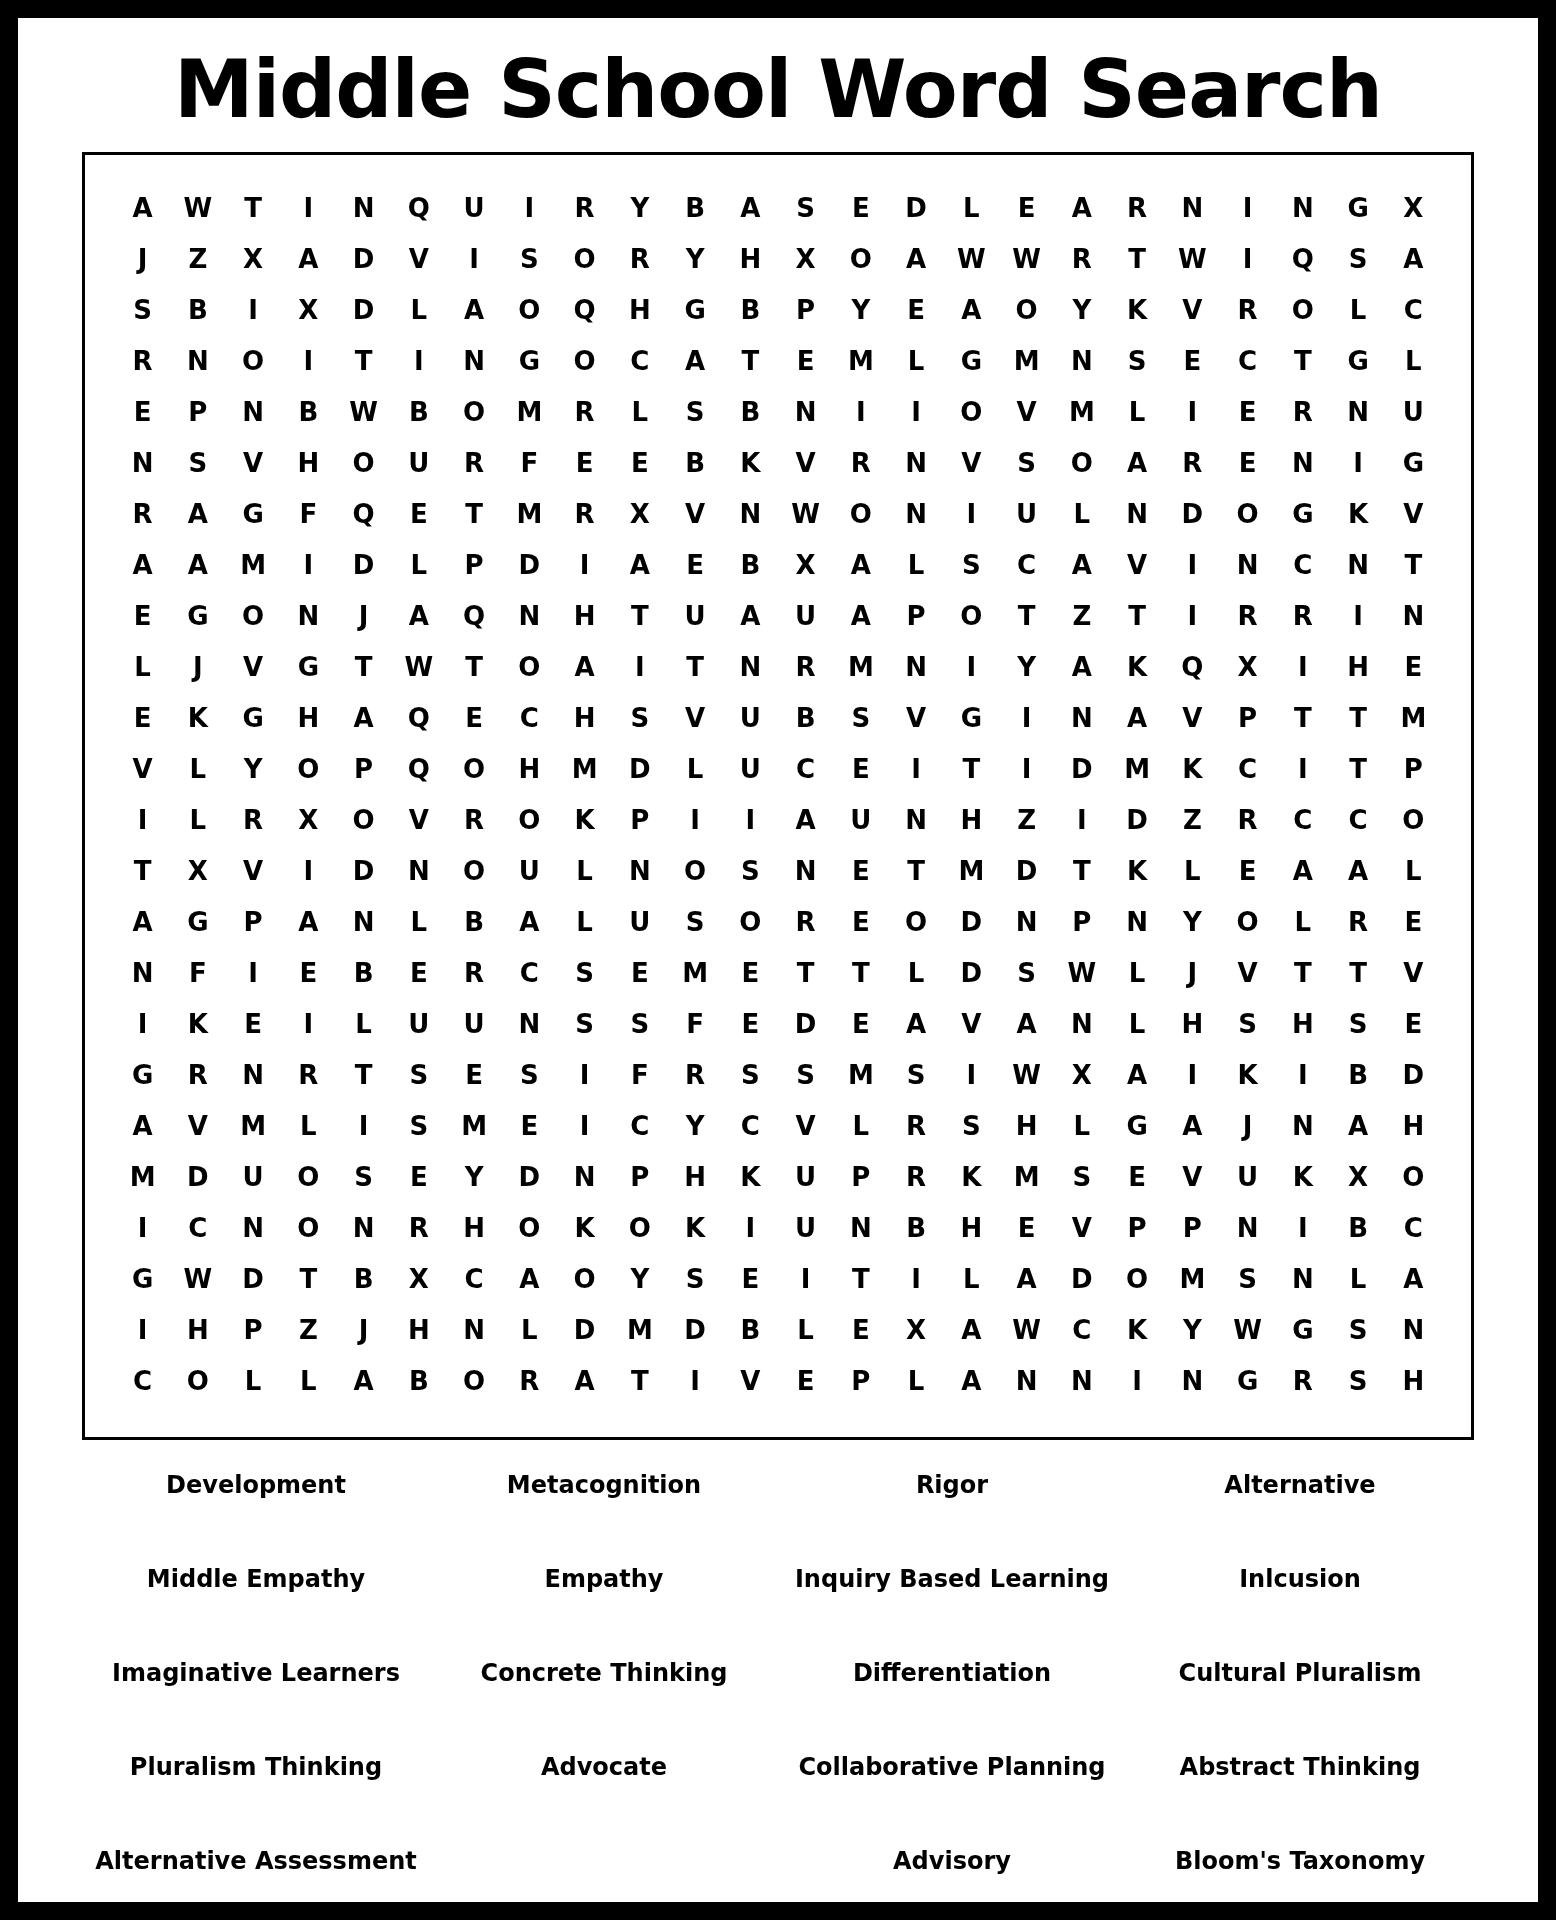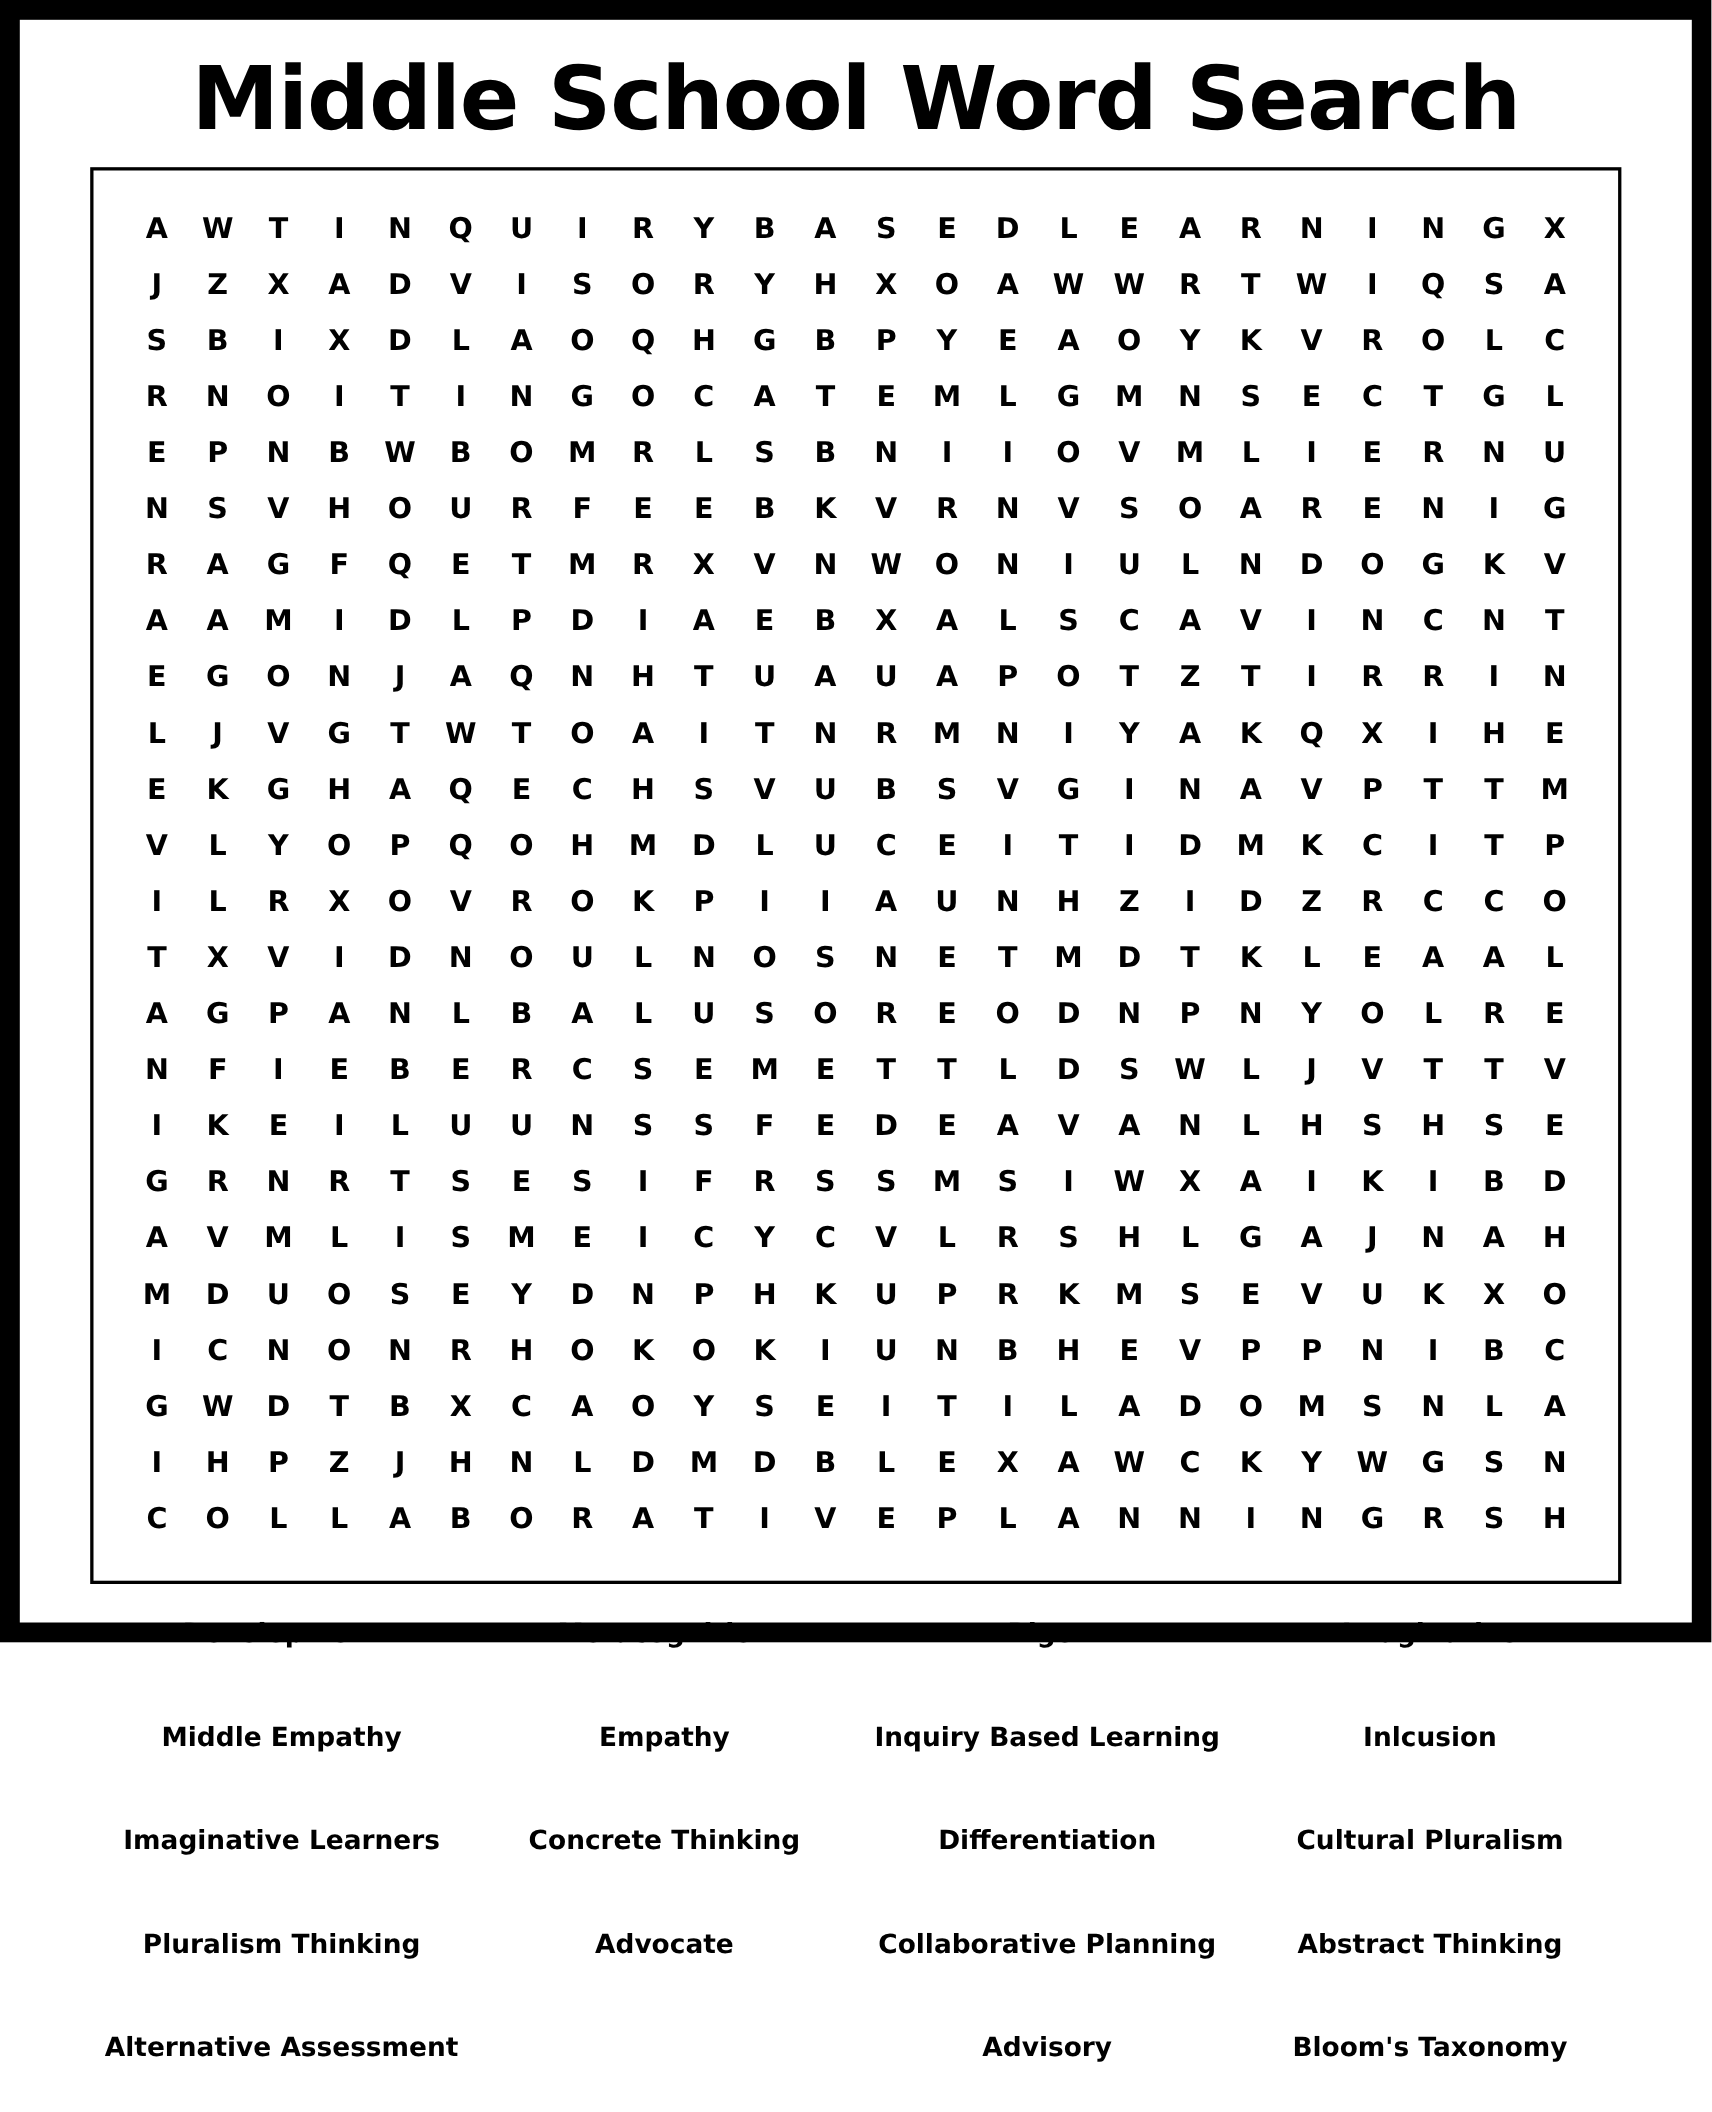--- a/index.html
+++ b/index.html
@@ -8,21 +8,21 @@
     background: #ffffff;
   }
   body {
     width: 1556px;
     height: 1920px;
     font-family: "Liberation Sans", sans-serif;
     overflow: hidden;
   }
   .page {
     width: 1556px;
-    height: 1493px;
+    height: 1920px;
     box-sizing: border-box;
     background: #000000;
     padding: 18px;
   }
   .sheet {
     width: 100%;
     height: 100%;
     box-sizing: border-box;
     background: #ffffff;
     display: flex;
@@ -739,21 +739,21 @@
           <div class="word">Advocate</div>
         </div>
         <div class="word-col">
           <div class="word">Rigor</div>
           <div class="word">Inquiry Based Learning</div>
           <div class="word">Differentiation</div>
           <div class="word">Collaborative Planning</div>
           <div class="word">Advisory</div>
         </div>
         <div class="word-col">
-          <div class="word">Imaginative</div>
+          <div class="word">Alternative</div>
           <div class="word">Inlcusion</div>
           <div class="word">Cultural Pluralism</div>
           <div class="word">Abstract Thinking</div>
           <div class="word">Bloom's Taxonomy</div>
         </div>
       </div>
 
   </div>
 </div>
 

